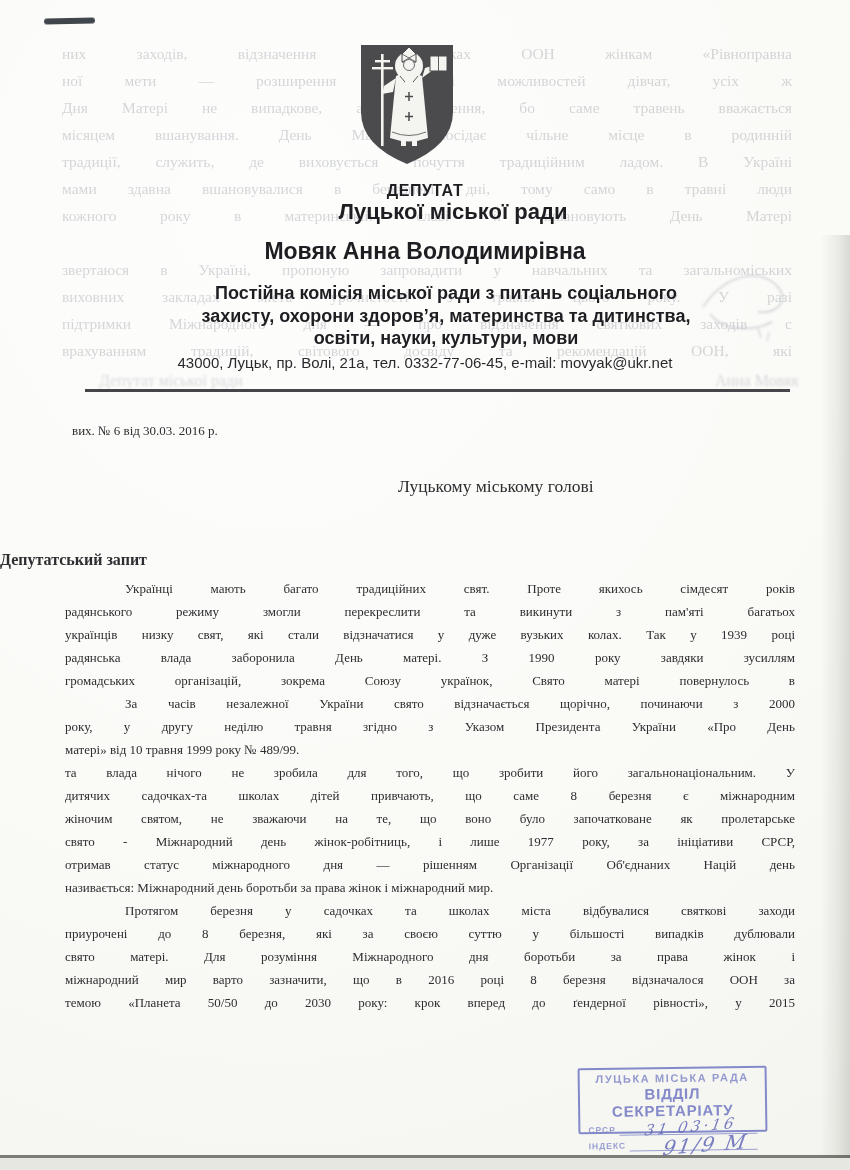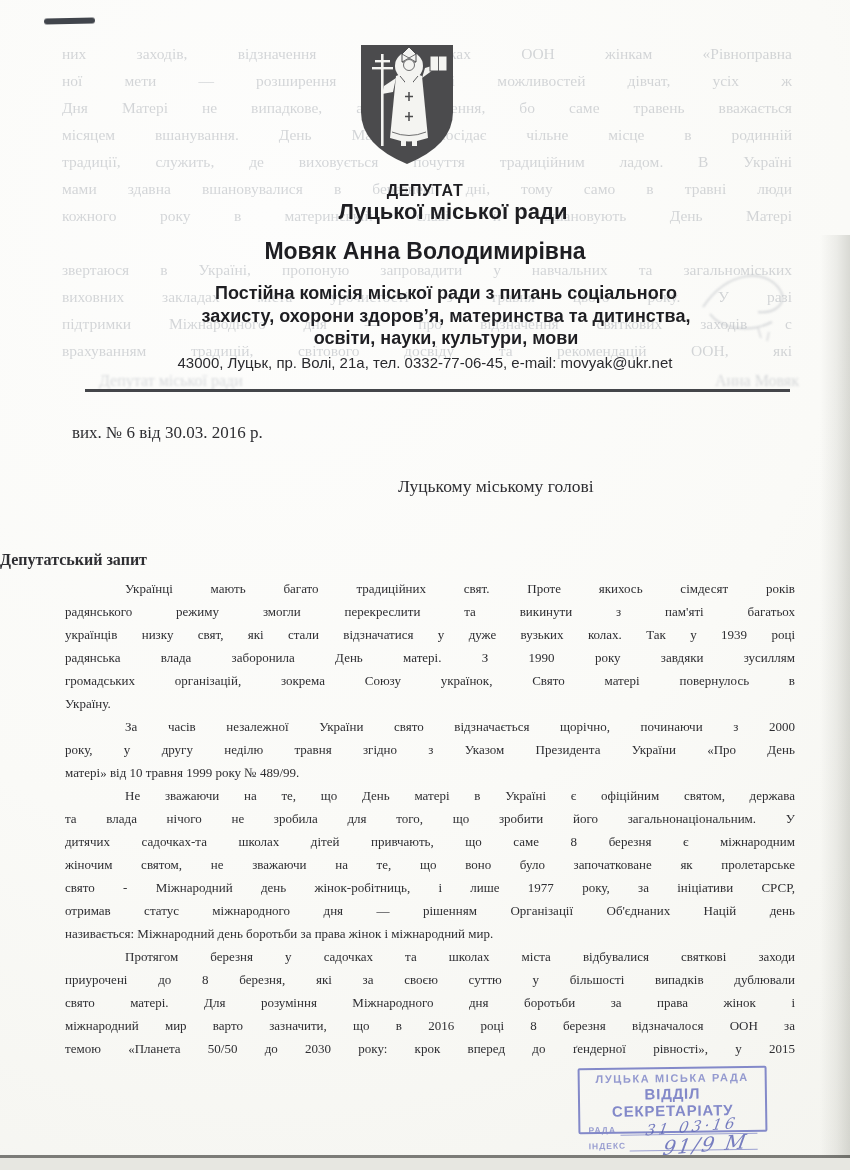--- a/index.html
+++ b/index.html
@@ -26,21 +26,21 @@
   .hdr{position:absolute;left:0;top:0;width:850px;z-index:2;
        font-family:"Liberation Sans",sans-serif;text-align:center;color:#1e1e22;}
   .emblem{position:absolute;left:356px;top:42px;}
   .hdr-title{position:absolute;top:163px;width:100%;font-size:16px;font-weight:bold;letter-spacing:.5px;margin-top:19px;}
   .hdr-council{position:absolute;top:199px;width:100%;font-size:22px;font-weight:bold;margin-left:28px;}
   .hdr-name{position:absolute;top:238px;width:100%;font-size:23px;font-weight:bold;}
   .hdr-comm{position:absolute;top:282px;width:100%;font-size:18px;font-weight:bold;line-height:22.5px;padding-left:21px;}
   .hdr-contact{position:absolute;top:354px;width:100%;font-size:15px;color:#2a2a2e;}
   .rule{position:absolute;left:85px;top:389px;width:705px;height:2.5px;background:#44464a;z-index:2;}
   
-  .ref{position:absolute;left:72px;top:423px;font-size:17px;z-index:2;}
+  .ref{position:absolute;left:72px;top:423px;font-size:13px;z-index:2;}
   .addressee{position:absolute;left:398px;top:473px;font-size:17.5px;font-weight:normal;
              line-height:26px;z-index:2;}
   
   .doc-title{position:absolute;left:0;top:551px;width:850px;text-align:left;
              font-size:16px;font-weight:bold;z-index:2;}
   .body-text{position:absolute;left:65px;top:577px;width:730px;z-index:2;
              font-size:13px;line-height:23px;}
   .body-line{text-align:justify;text-align-last:justify;height:23px;overflow:hidden;}
   .body-line.first{padding-left:60px;}
   .body-line.endshort{text-align-last:left;}
@@ -134,43 +134,41 @@
     <div>Луцькому міському голові</div>
   </div>
 
   <div class="doc-title">Депутатський запит</div>
   <div class="body-text" id="body-text">
       <div class="body-line first">Українці мають багато традиційних свят. Проте якихось сімдесят років</div>
       <div class="body-line">радянського режиму змогли перекреслити та викинути з пам'яті багатьох</div>
       <div class="body-line">українців низку свят, які стали відзначатися у дуже вузьких колах. Так у 1939 році</div>
       <div class="body-line">радянська влада заборонила День матері. З 1990 року завдяки зусиллям</div>
       <div class="body-line">громадських організацій, зокрема Союзу українок, Свято матері повернулось в</div>
-      <div class="body-line endshort">Україну.</div>
       <div class="body-line first">За часів незалежної України свято відзначається щорічно, починаючи з 2000</div>
       <div class="body-line">року, у другу неділю травня згідно з Указом Президента України «Про День</div>
       <div class="body-line endshort">матері» від 10 травня 1999 року № 489/99.</div>
-      <div class="body-line first">Не зважаючи на те, що День матері в Україні є офіційним святом, держава</div>
       <div class="body-line">та влада нічого не зробила для того, що зробити його загальнонаціональним. У</div>
       <div class="body-line">дитячих садочках-та школах дітей привчають, що саме 8 березня є міжнародним</div>
       <div class="body-line">жіночим святом, не зважаючи на те, що воно було започатковане як пролетарське</div>
       <div class="body-line">свято - Міжнародний день жінок-робітниць, і лише 1977 року, за ініціативи СРСР,</div>
       <div class="body-line">отримав статус міжнародного дня — рішенням Організації Об'єднаних Націй день</div>
       <div class="body-line endshort">називається: Міжнародний день боротьби за права жінок і міжнародний мир.</div>
       <div class="body-line first">Протягом березня у садочках та школах міста відбувалися святкові заходи</div>
       <div class="body-line">приурочені до 8 березня, які за своєю суттю у більшості випадків дублювали</div>
       <div class="body-line">свято матері. Для розуміння Міжнародного дня боротьби за права жінок і</div>
       <div class="body-line">міжнародний мир варто зазначити, що в 2016 році 8 березня відзначалося ООН за</div>
       <div class="body-line">темою «Планета 50/50 до 2030 року: крок вперед до ґендерної рівності», у 2015</div>
     </div>
 
   <div class="stamp">
     <div class="stamp-org">ЛУЦЬКА МІСЬКА РАДА</div>
     <div class="stamp-dept">ВІДДІЛ СЕКРЕТАРІАТУ</div>
     <div class="stamp-row">
-      <span class="stamp-label">РАДА</span>
+      <span class="stamp-label">СРСР</span>
       <span class="stamp-line">
         <span class="hand hand-date">31 03·16</span>
       </span>
     </div>
     <div class="stamp-row">
       <span class="stamp-label">ІНДЕКС</span>
       <span class="stamp-line">
         <span class="hand hand-index">91/9 М</span>
       </span>
     </div>

